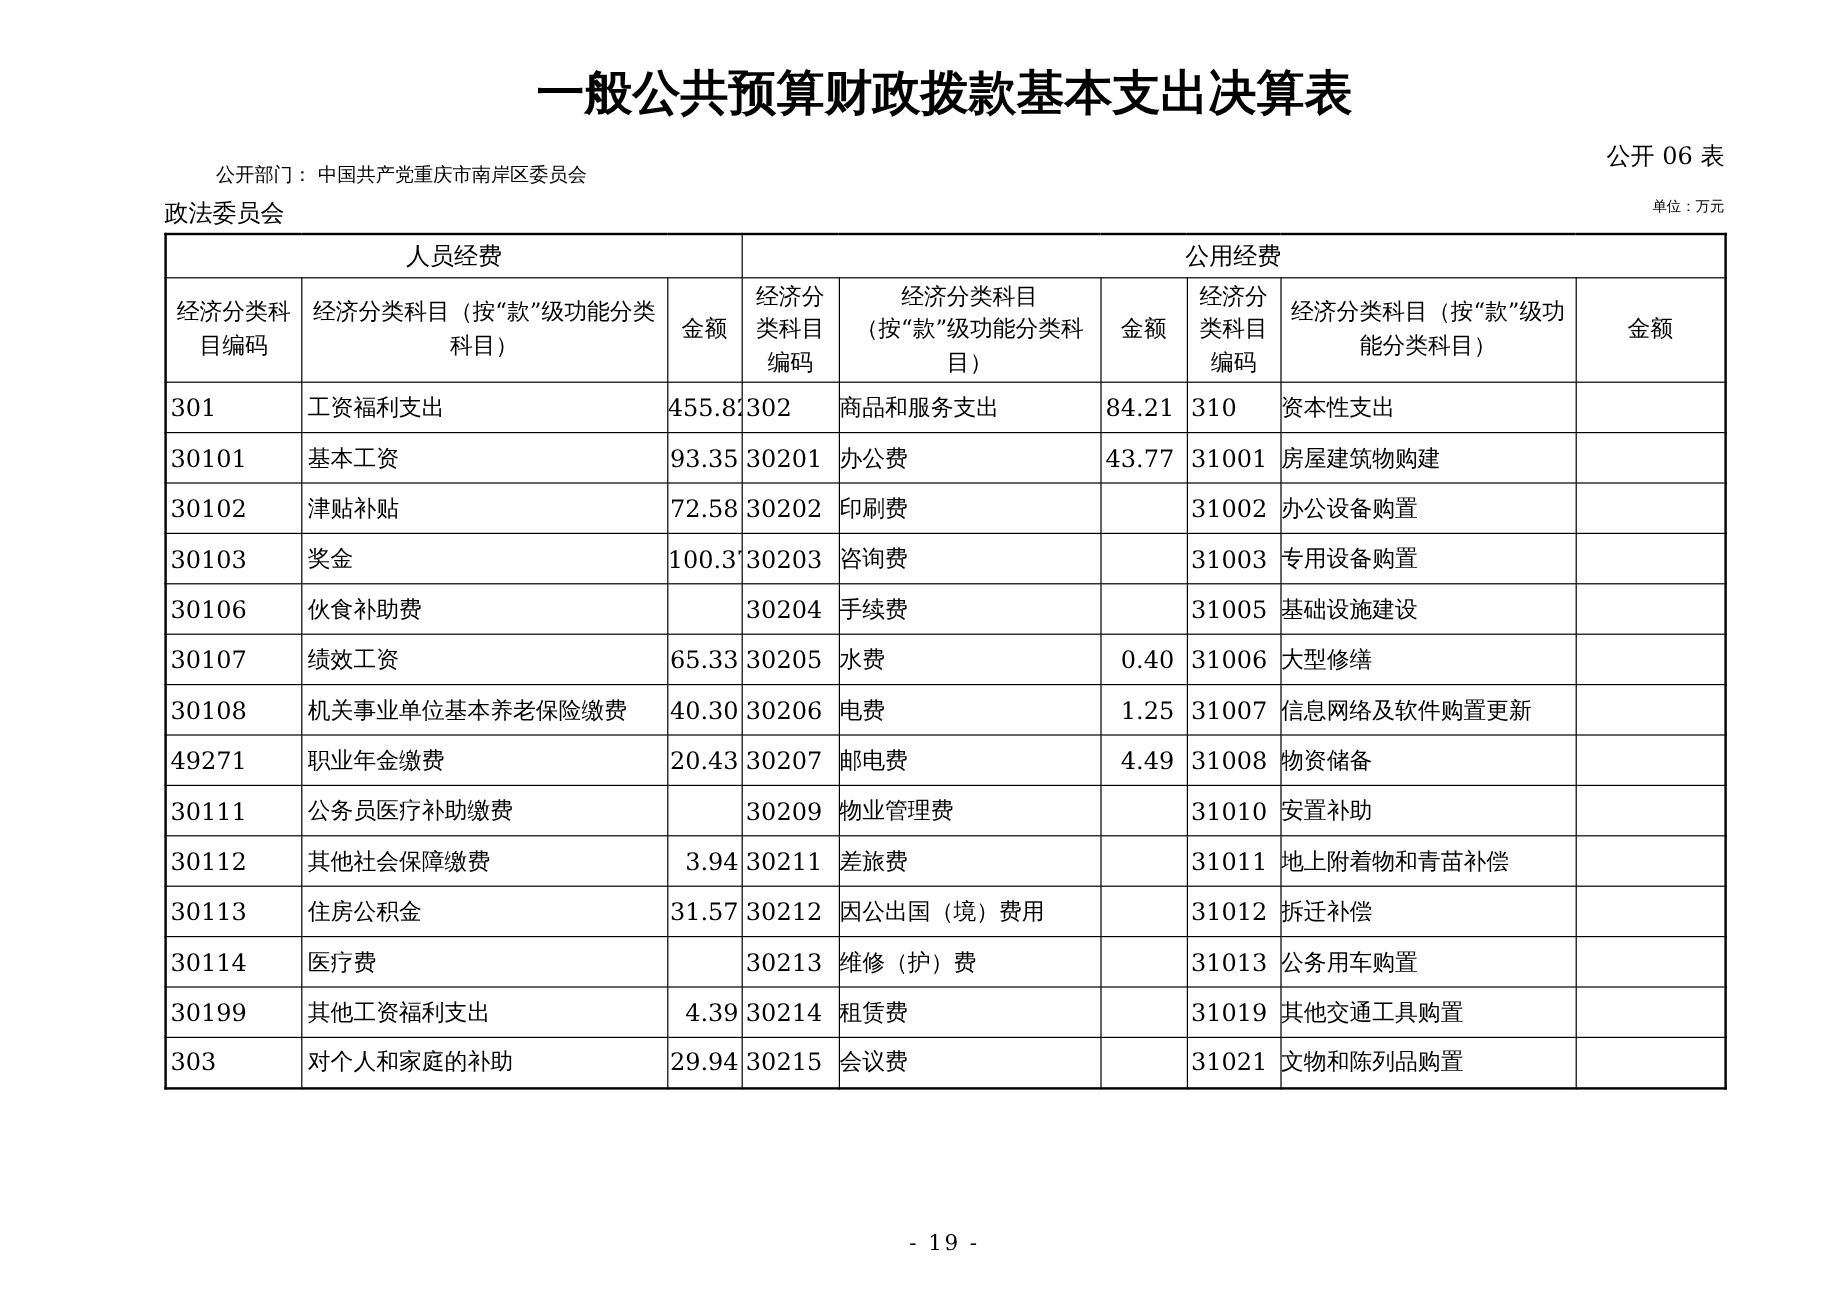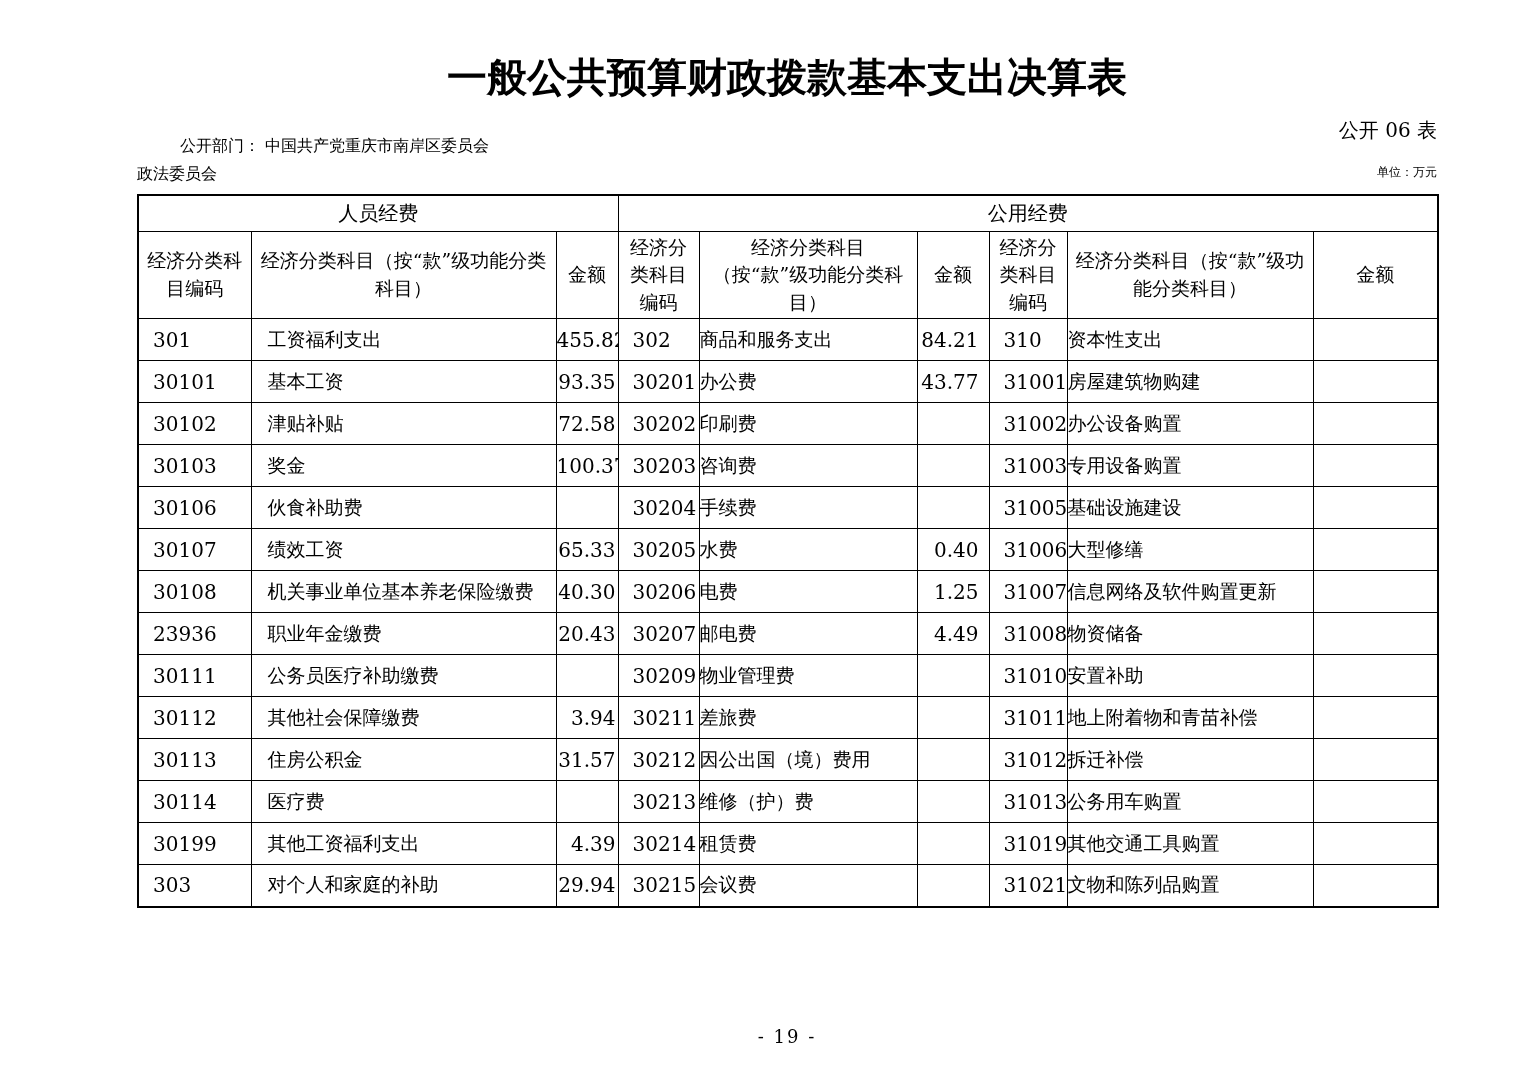--- a/index.html
+++ b/index.html
@@ -15,21 +15,21 @@
 
   .title {
     position:absolute; top:50px; left:137px; width:1300px;
     text-align:center;
     font-family:"DejaVu Sans","Liberation Sans",sans-serif;
     font-size:40px; font-weight:bold; letter-spacing:0px;
     white-space:nowrap;
   }
   .pub-code  { position:absolute; top:117px; right:83px; font-size:20px; }
   .dept-line1{ position:absolute; top:136px; left:137px;  font-size:16px;margin-left:43px; }
-  .dept-line2{ position:absolute; top:164px; left:137px;  font-size:16px; }
+  .dept-line2{ position:absolute; top:164px; left:137px;  font-size:20px; }
   .unit      { position:absolute; top:164px; right:83px;  font-size:12px; }
 
   table.budget {
     position:absolute; top:194px; left:137px;
     width:1300px; table-layout:fixed;
     border-collapse:collapse;
     border:2px solid #000;
   }
   table.budget th, table.budget td {
     border:1px solid #000;
@@ -37,25 +37,25 @@
   }
   tr.group-row th {
     height:36px; font-weight:normal; font-size:20px; text-align:center;
     vertical-align:middle;
   }
   tr.colhead-row th {
     height:78px; font-weight:normal; font-size:19px; text-align:center;
     vertical-align:middle; padding:2px 5px; line-height:1.45;
   }
   td { height:42px; vertical-align:middle; font-size:20px; }
-  td.code    { text-align:left;  padding-left:14px; }
+  td.code    { text-align:left;  padding-left:3px; }
   td.subject { text-align:left;  font-size:19px; padding-left:0; white-space:nowrap; }
   td.amount  { text-align:right; padding-right:2px; }
   
-  td.subject.sec1 { padding-left:16px; }
+  td.subject.sec1 { padding-left:5px; }
   td.subject.sec2.lv2 { }
   td.subject.sec3.lv2 { }
   td.amount.sec2 { padding-right:10px; }
   td.amount.sec3 { padding-right:10px; }
 
   .footer {
     position:absolute; top:1026px; left:137px; width:1300px;
     text-align:center; font-size:18px; letter-spacing:2px;
   }
 </style>
@@ -172,21 +172,21 @@
           <td class="subject sec1 lv2">机关事业单位基本养老保险缴费</td>
           <td class="amount sec1">40.30</td>
           <td class="code sec2">30206</td>
           <td class="subject sec2 lv2">电费</td>
           <td class="amount sec2">1.25</td>
           <td class="code sec3">31007</td>
           <td class="subject sec3 lv2">信息网络及软件购置更新</td>
           <td class="amount sec3"></td>
         </tr>
         <tr>
-          <td class="code sec1">23936</td>
+          <td class="code sec1">49271</td>
           <td class="subject sec1 lv2">职业年金缴费</td>
           <td class="amount sec1">20.43</td>
           <td class="code sec2">30207</td>
           <td class="subject sec2 lv2">邮电费</td>
           <td class="amount sec2">4.49</td>
           <td class="code sec3">31008</td>
           <td class="subject sec3 lv2">物资储备</td>
           <td class="amount sec3"></td>
         </tr>
         <tr>

